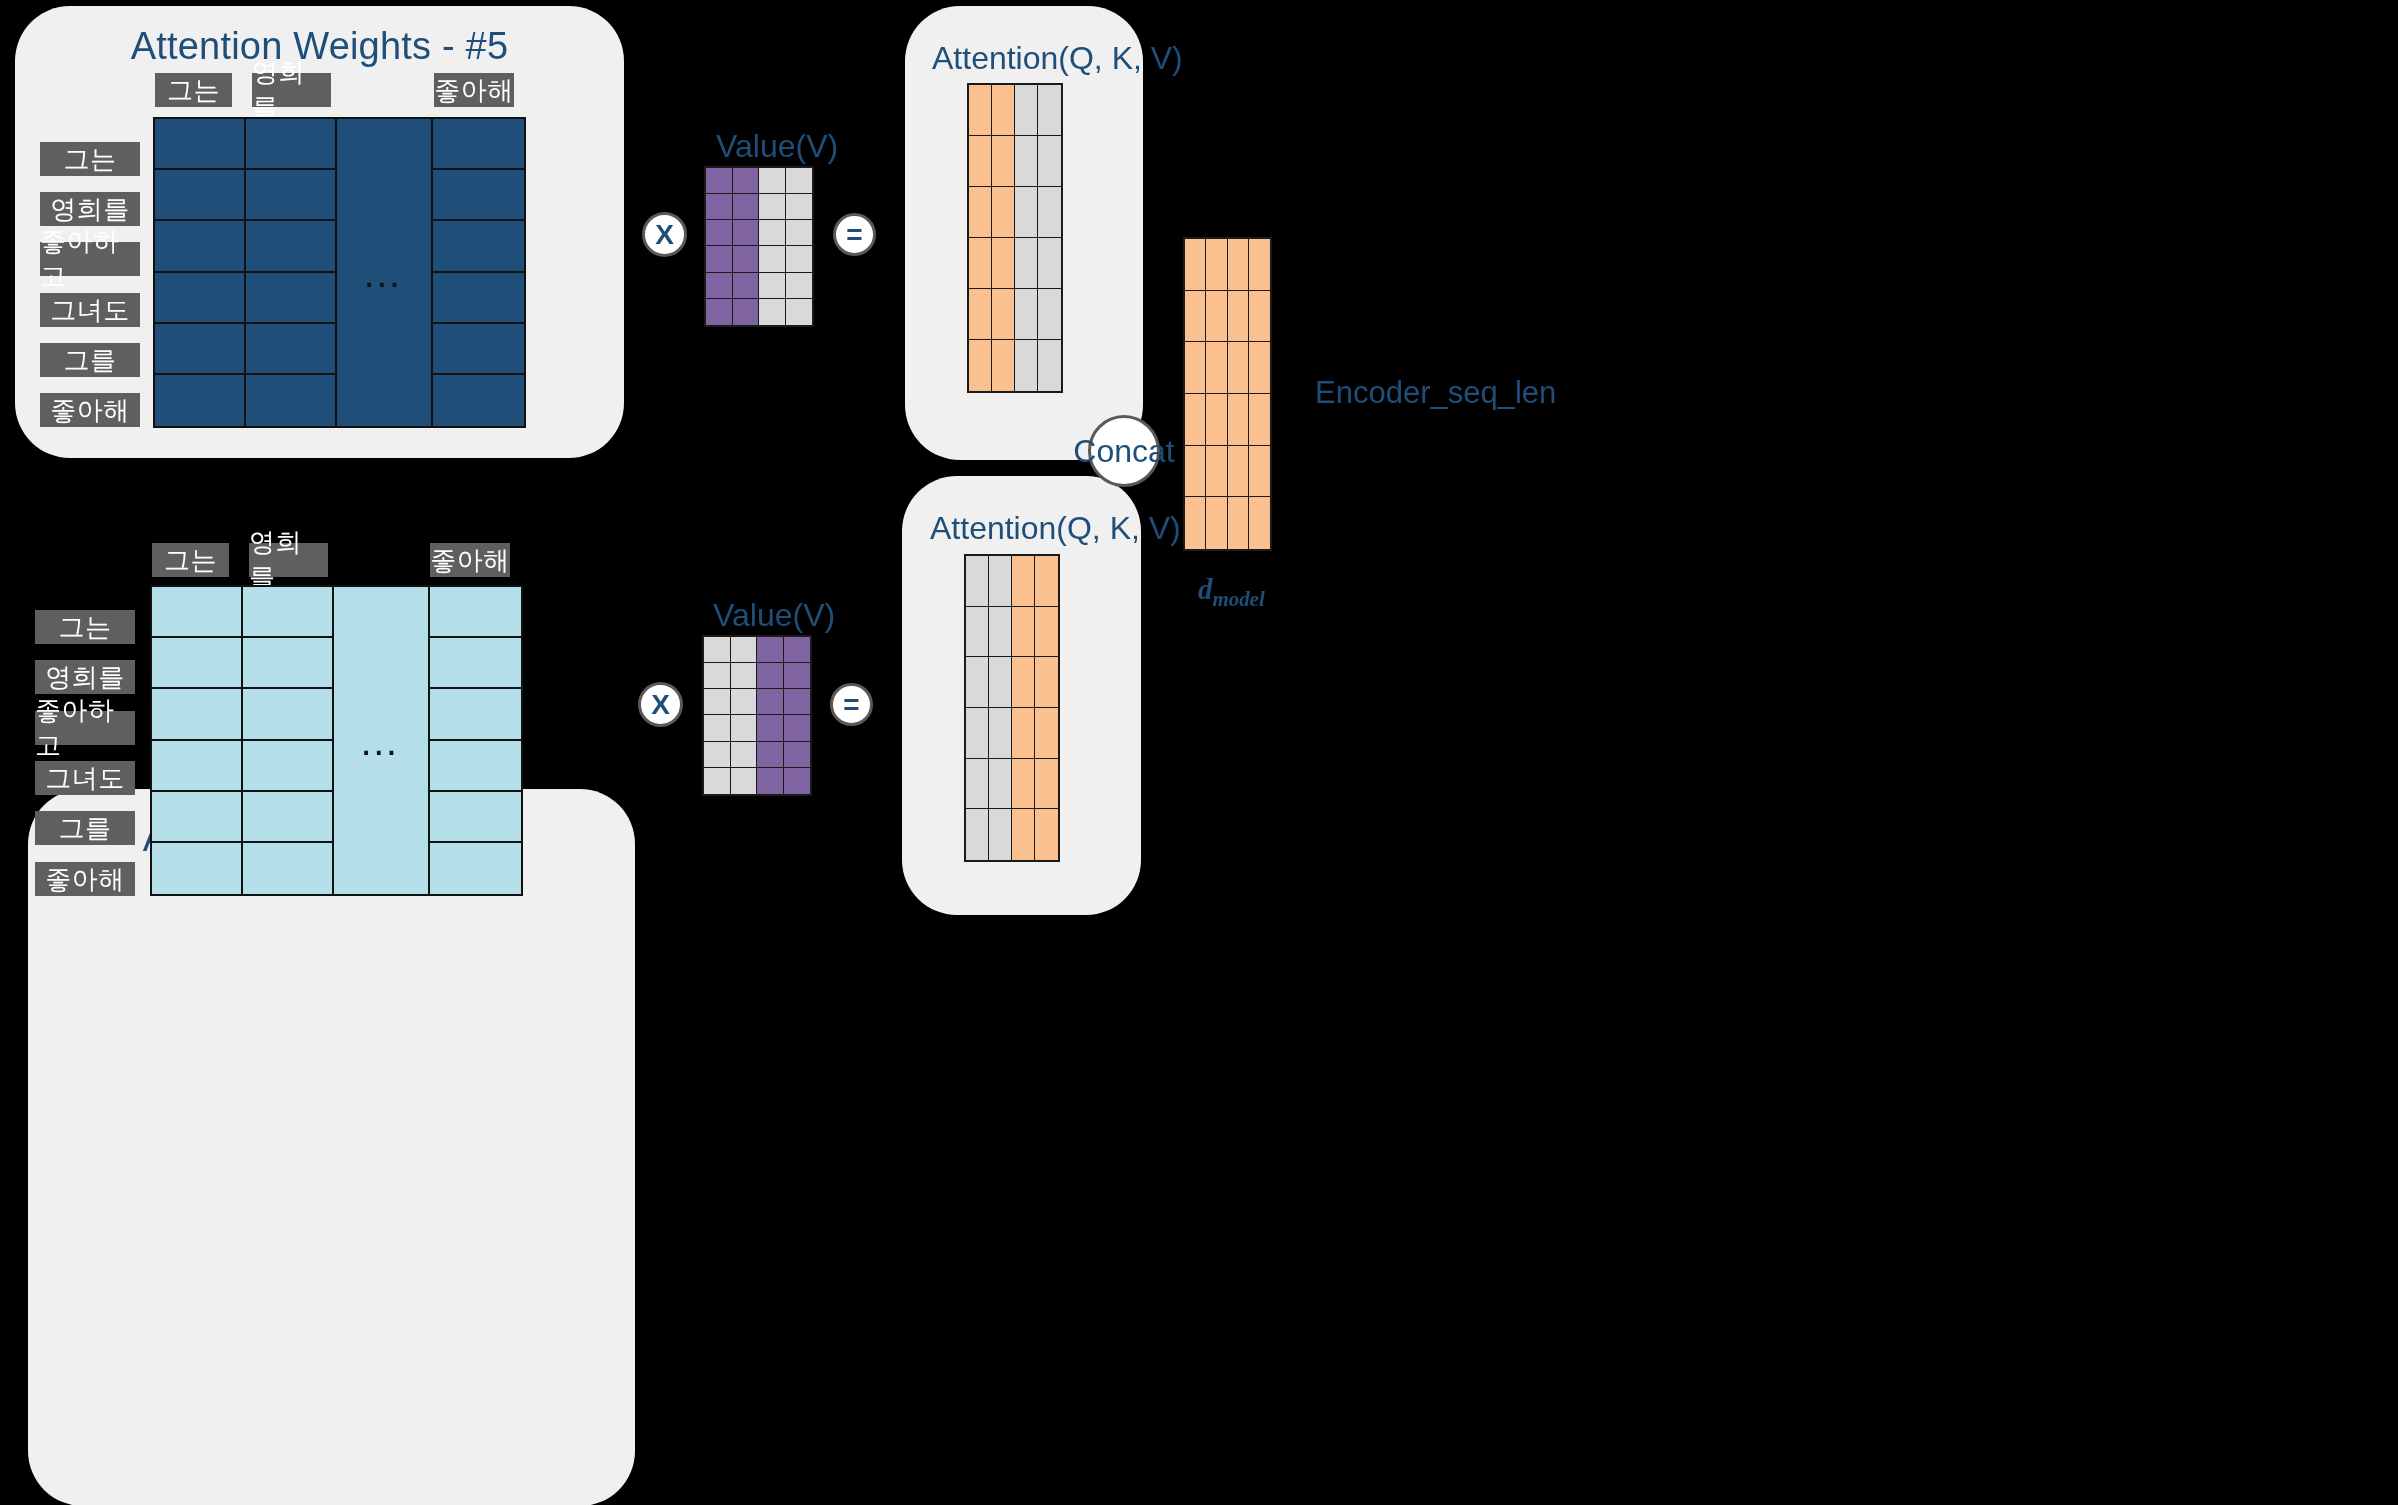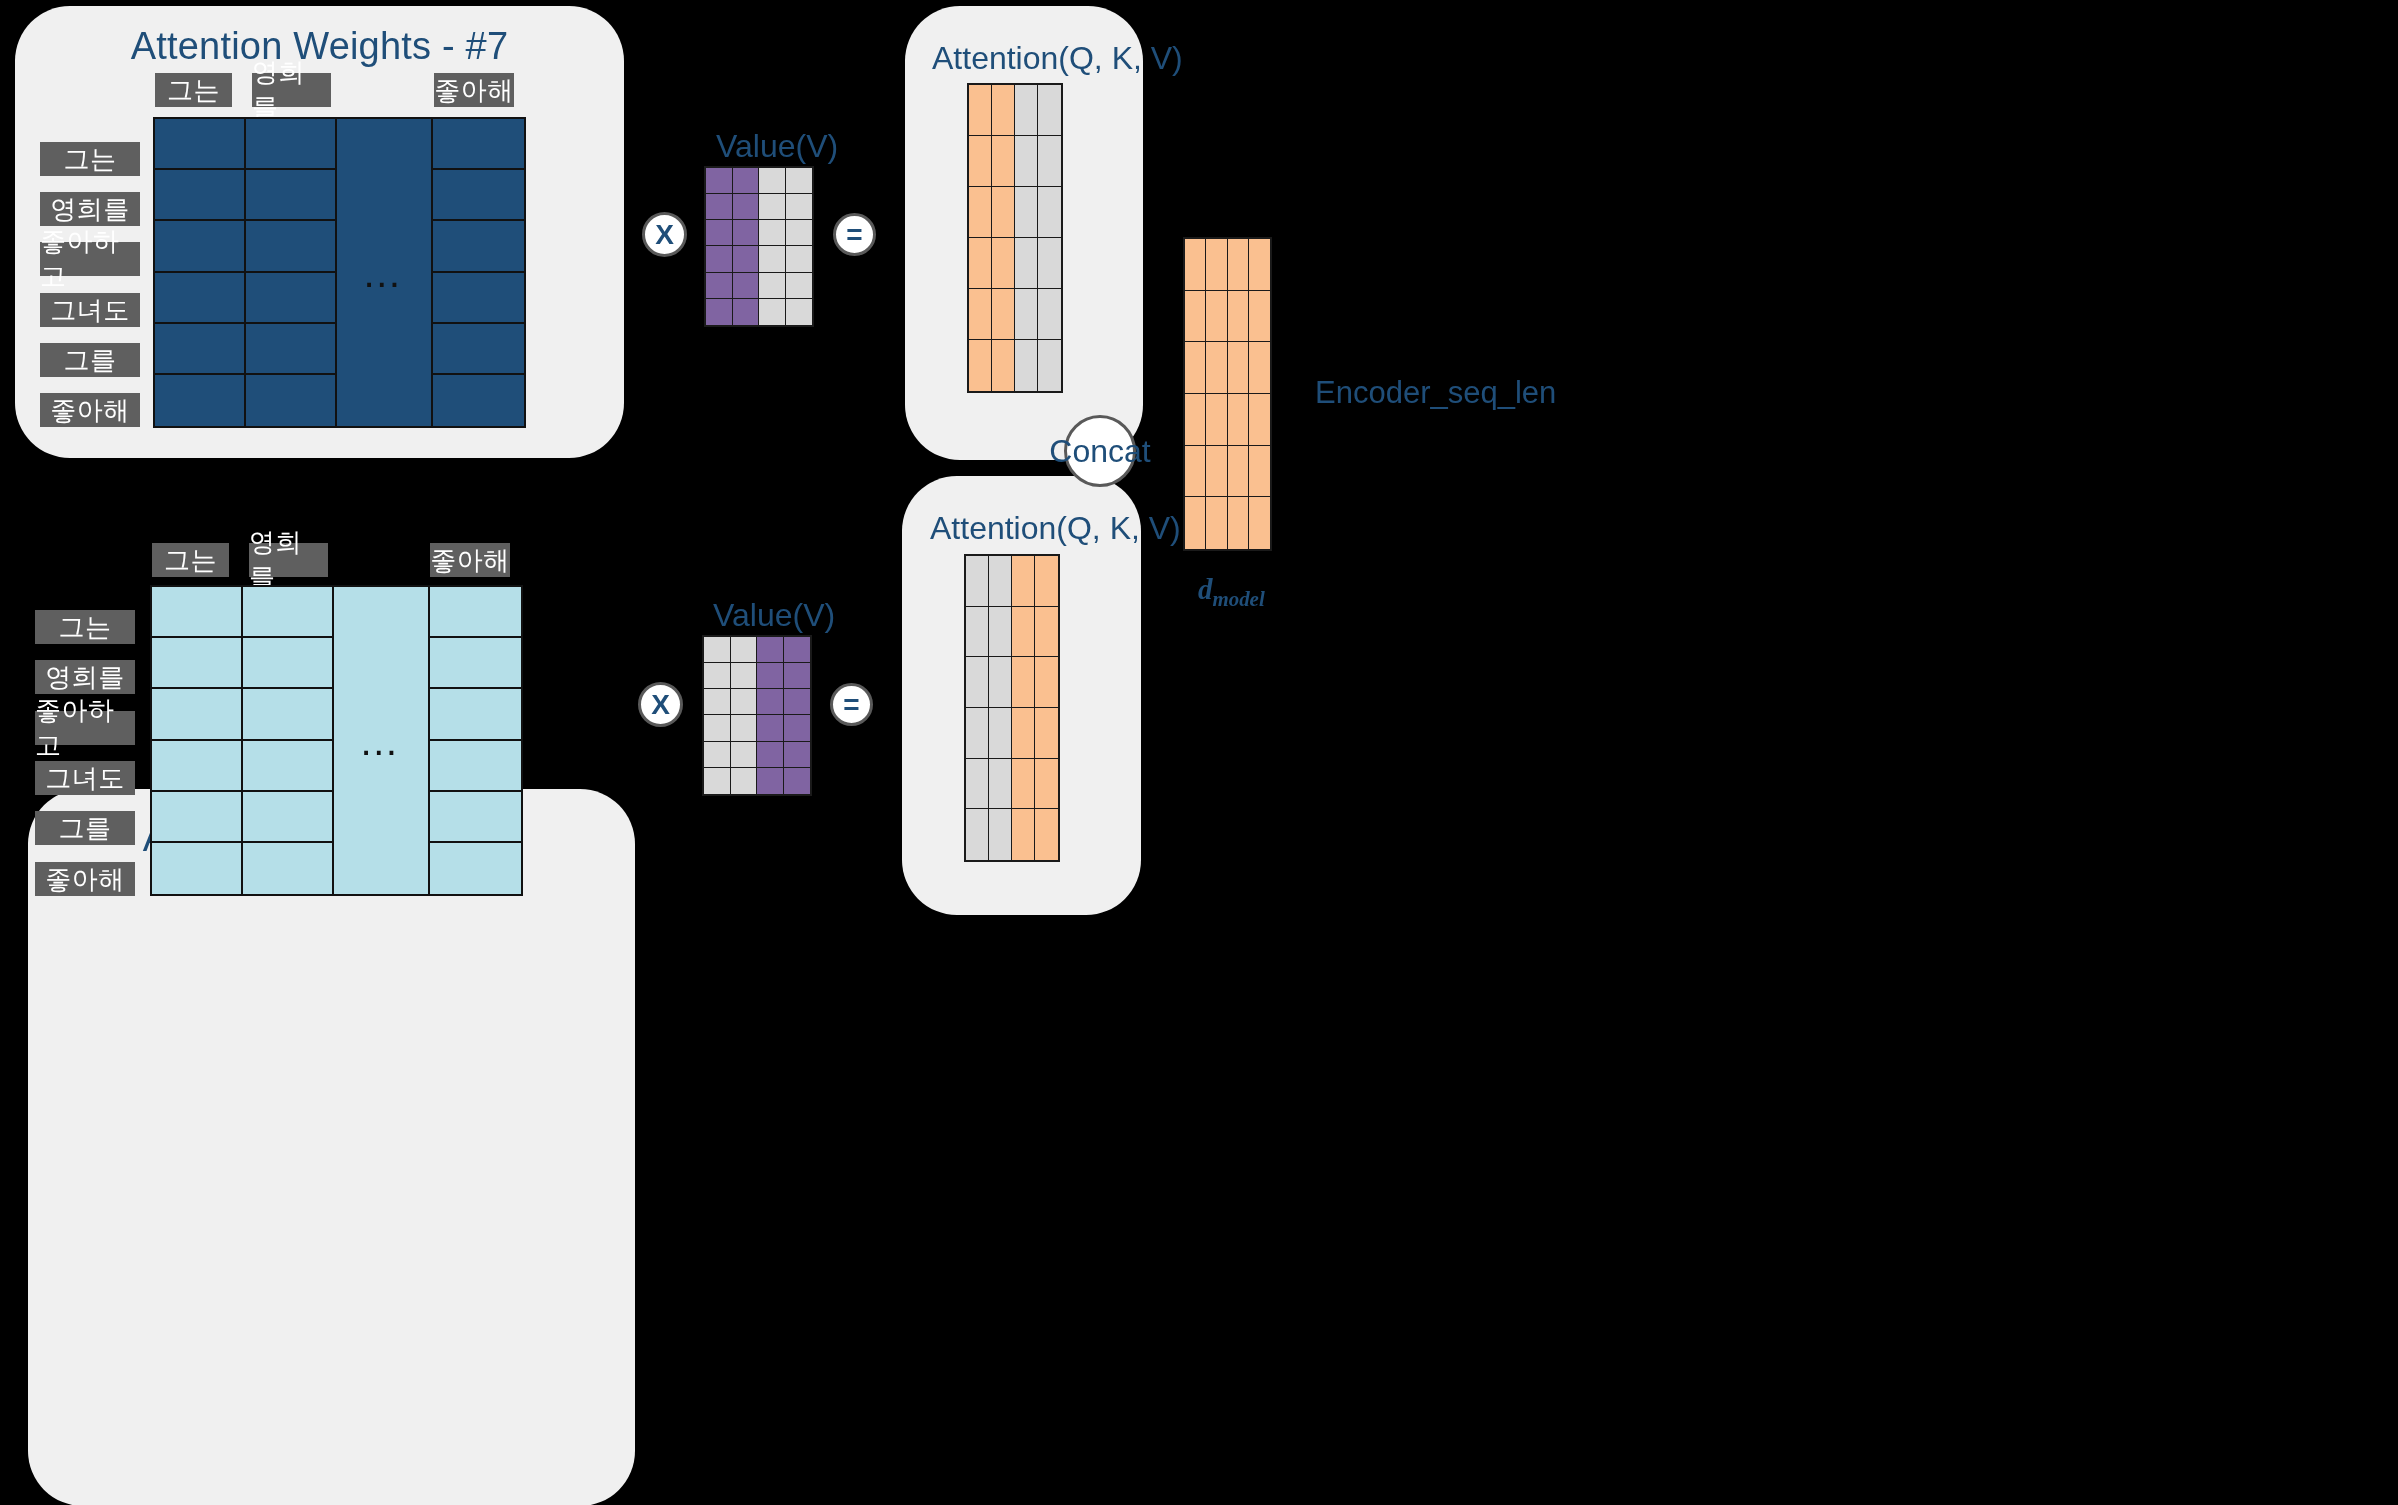--- a/index.html
+++ b/index.html
@@ -120,21 +120,21 @@
     font-size: 31px;
     white-space: nowrap;
   }
 </style>
 </head>
 <body>
 
 <div id="stage">
 
   <div class="panel" style="left:15px; top:5.6px; width:609px; height:452px;">
-    <div class="panel-title" style="top:19px;">Attention Weights - #7</div>
+    <div class="panel-title" style="top:19px;">Attention Weights - #5</div>
   </div>
 
   <div class="chip" style="left:155px; top:73px; width:77px; height:34px;">그는</div>
   <div class="chip" style="left:252px; top:73px; width:79px; height:34px;">영희를</div>
   <div class="chip" style="left:434px; top:73px; width:80px; height:34px;">좋아해</div>
 
   <div class="chip" style="left:40px; top:142px; width:100px; height:34px;">그는</div>
   <div class="chip" style="left:40px; top:192px; width:100px; height:34px;">영희를</div>
   <div class="chip" style="left:40px; top:242px; width:100px; height:34px;">좋아하고</div>
   <div class="chip" style="left:40px; top:293px; width:100px; height:34px;">그녀도</div>
@@ -326,21 +326,21 @@
       <div class="mc" style="background: rgb(217, 217, 217);"></div>
       <div class="mc" style="background: rgb(217, 217, 217);"></div>
       <div class="mc" style="background: rgb(250, 192, 144);"></div>
       <div class="mc lastcol" style="background: rgb(250, 192, 144);"></div>
       <div class="mc lastrow" style="background: rgb(217, 217, 217);"></div>
       <div class="mc lastrow" style="background: rgb(217, 217, 217);"></div>
       <div class="mc lastrow" style="background: rgb(250, 192, 144);"></div>
       <div class="mc lastcol lastrow" style="background: rgb(250, 192, 144);"></div>
     </div>
 
-  <div class="opcircle concat" style="left:1064px; top:415px; width:72px; height:72px;">Concat</div>
+  <div class="opcircle concat" style="left:1088px; top:415px; width:72px; height:72px;">Concat</div>
 
   <div class="matrix" id="concatmat" style="left:1183px; top:237px; width:89px; height:314px;
               grid-template-columns: repeat(4, 1fr);
               grid-template-rows: repeat(6, 1fr);">
       <div class="mc" style="background: rgb(250, 192, 144);"></div>
       <div class="mc" style="background: rgb(250, 192, 144);"></div>
       <div class="mc" style="background: rgb(250, 192, 144);"></div>
       <div class="mc lastcol" style="background: rgb(250, 192, 144);"></div>
       <div class="mc" style="background: rgb(250, 192, 144);"></div>
       <div class="mc" style="background: rgb(250, 192, 144);"></div>

